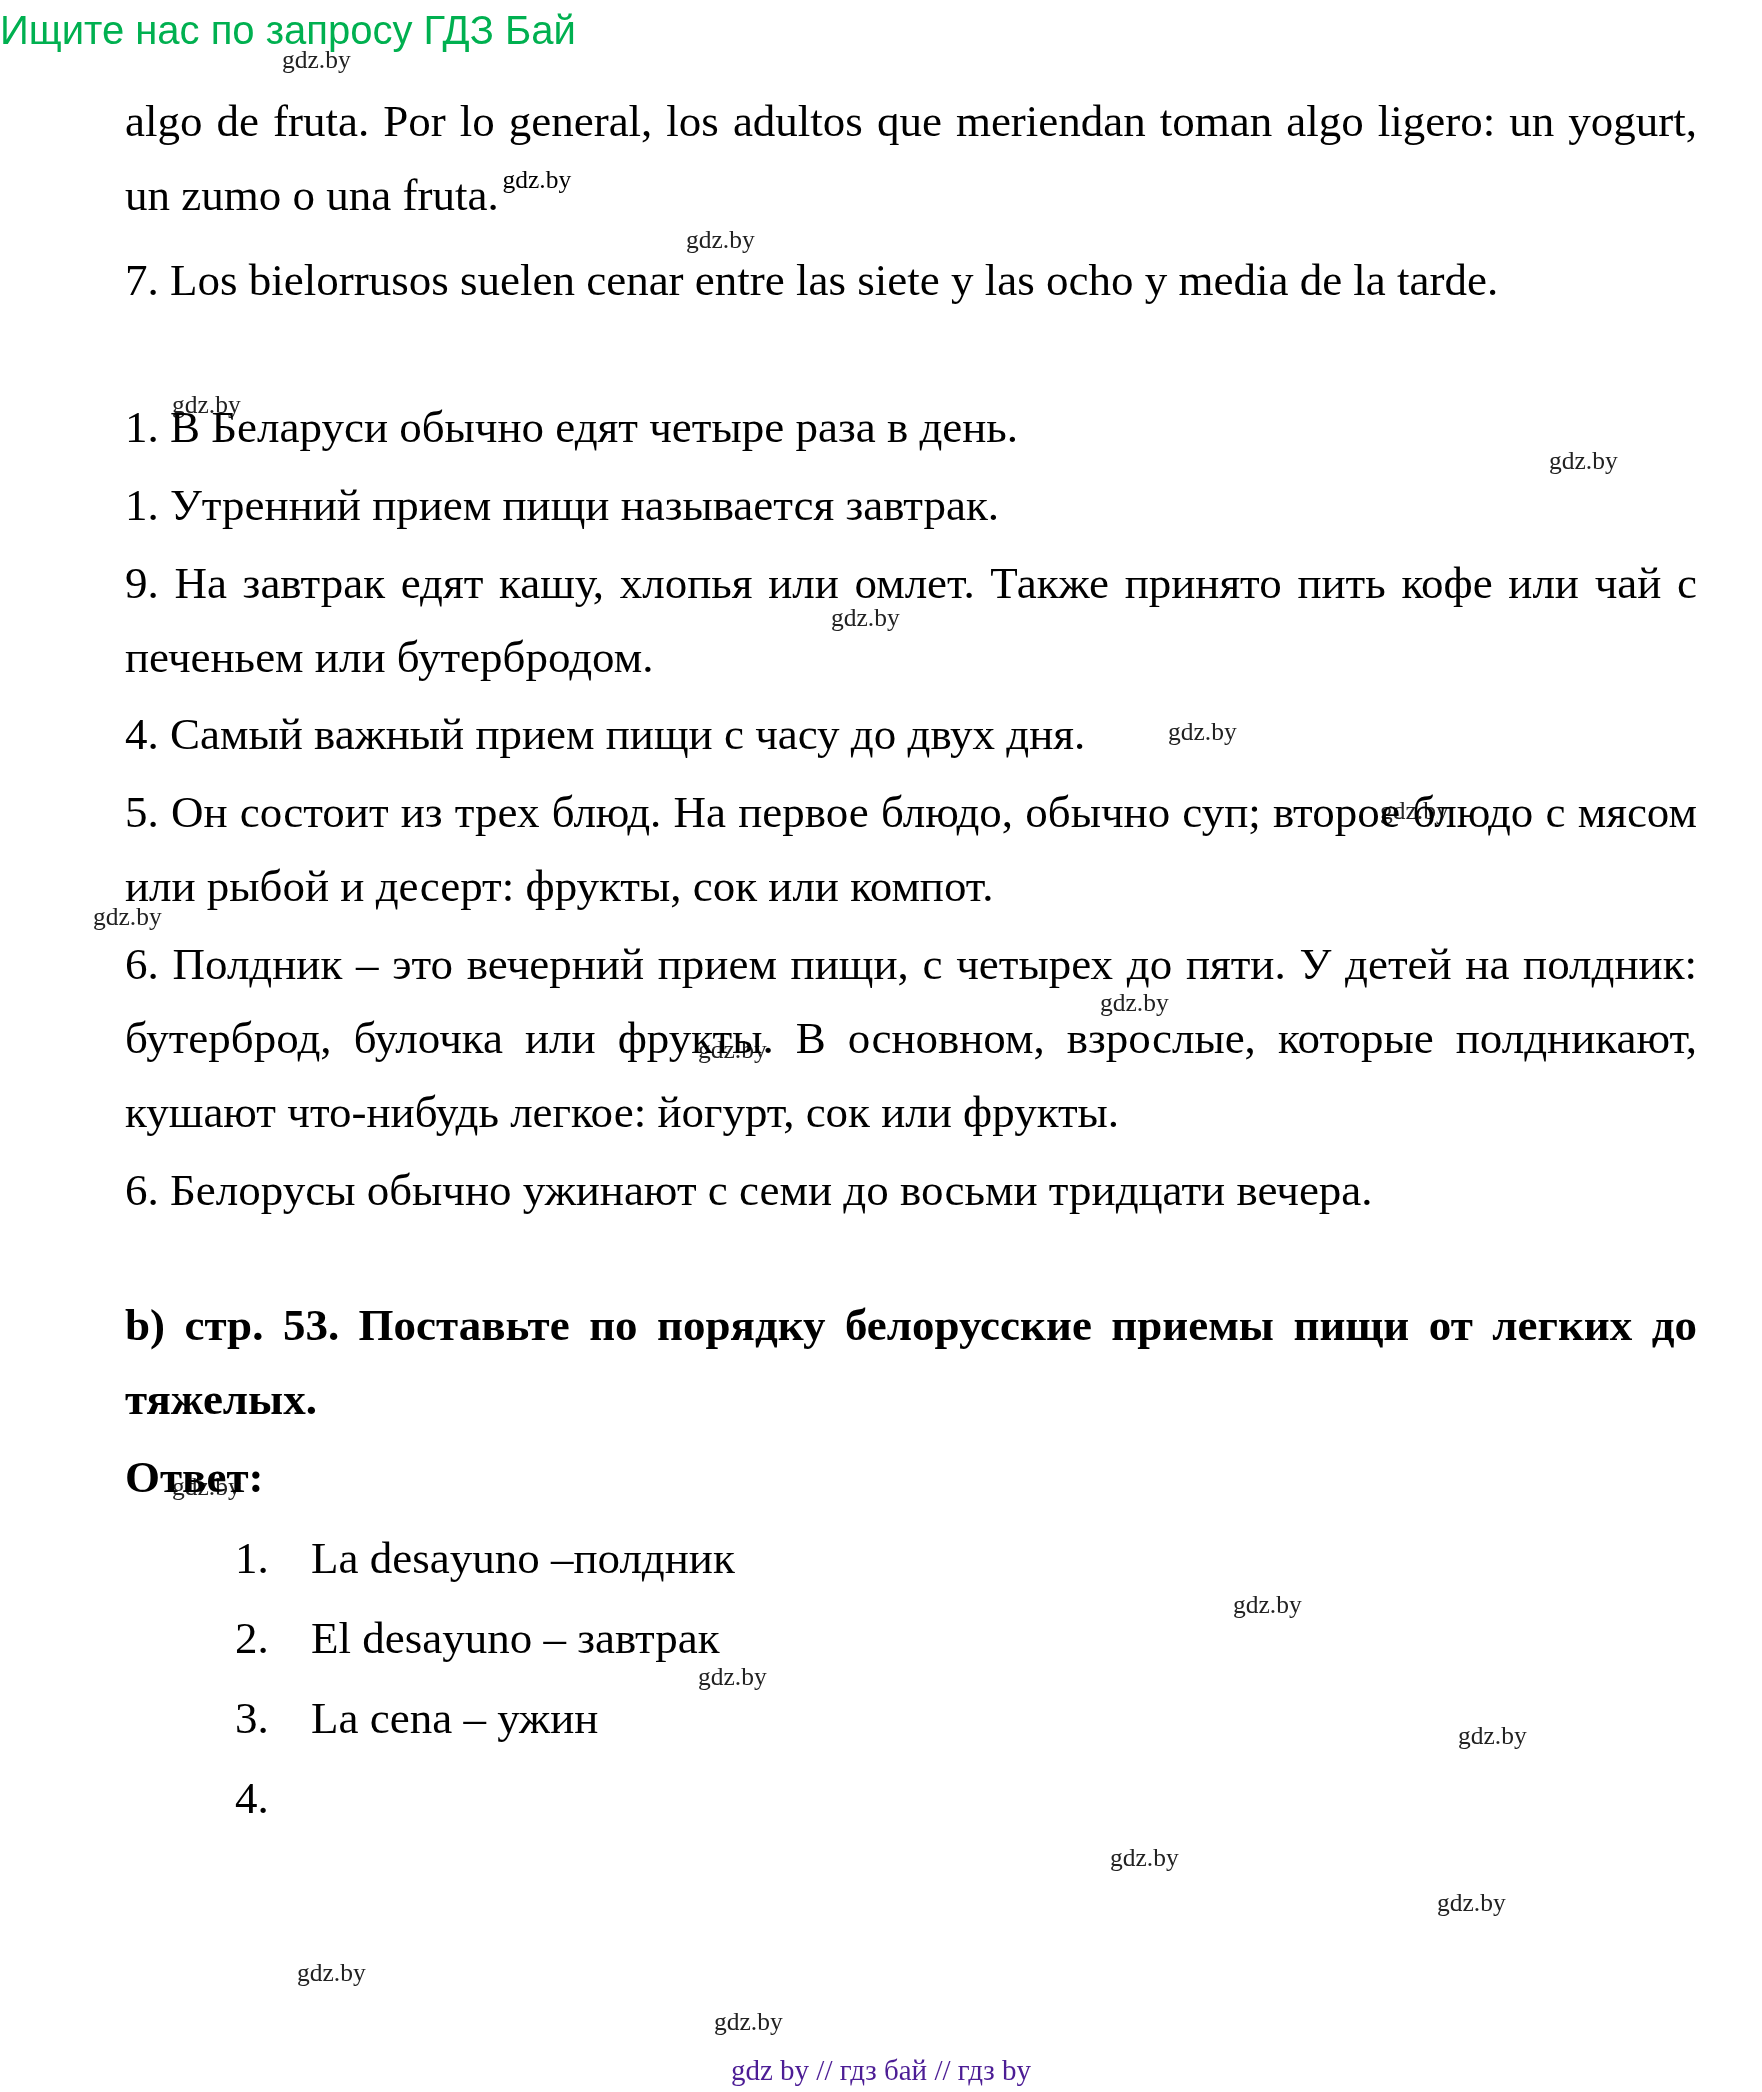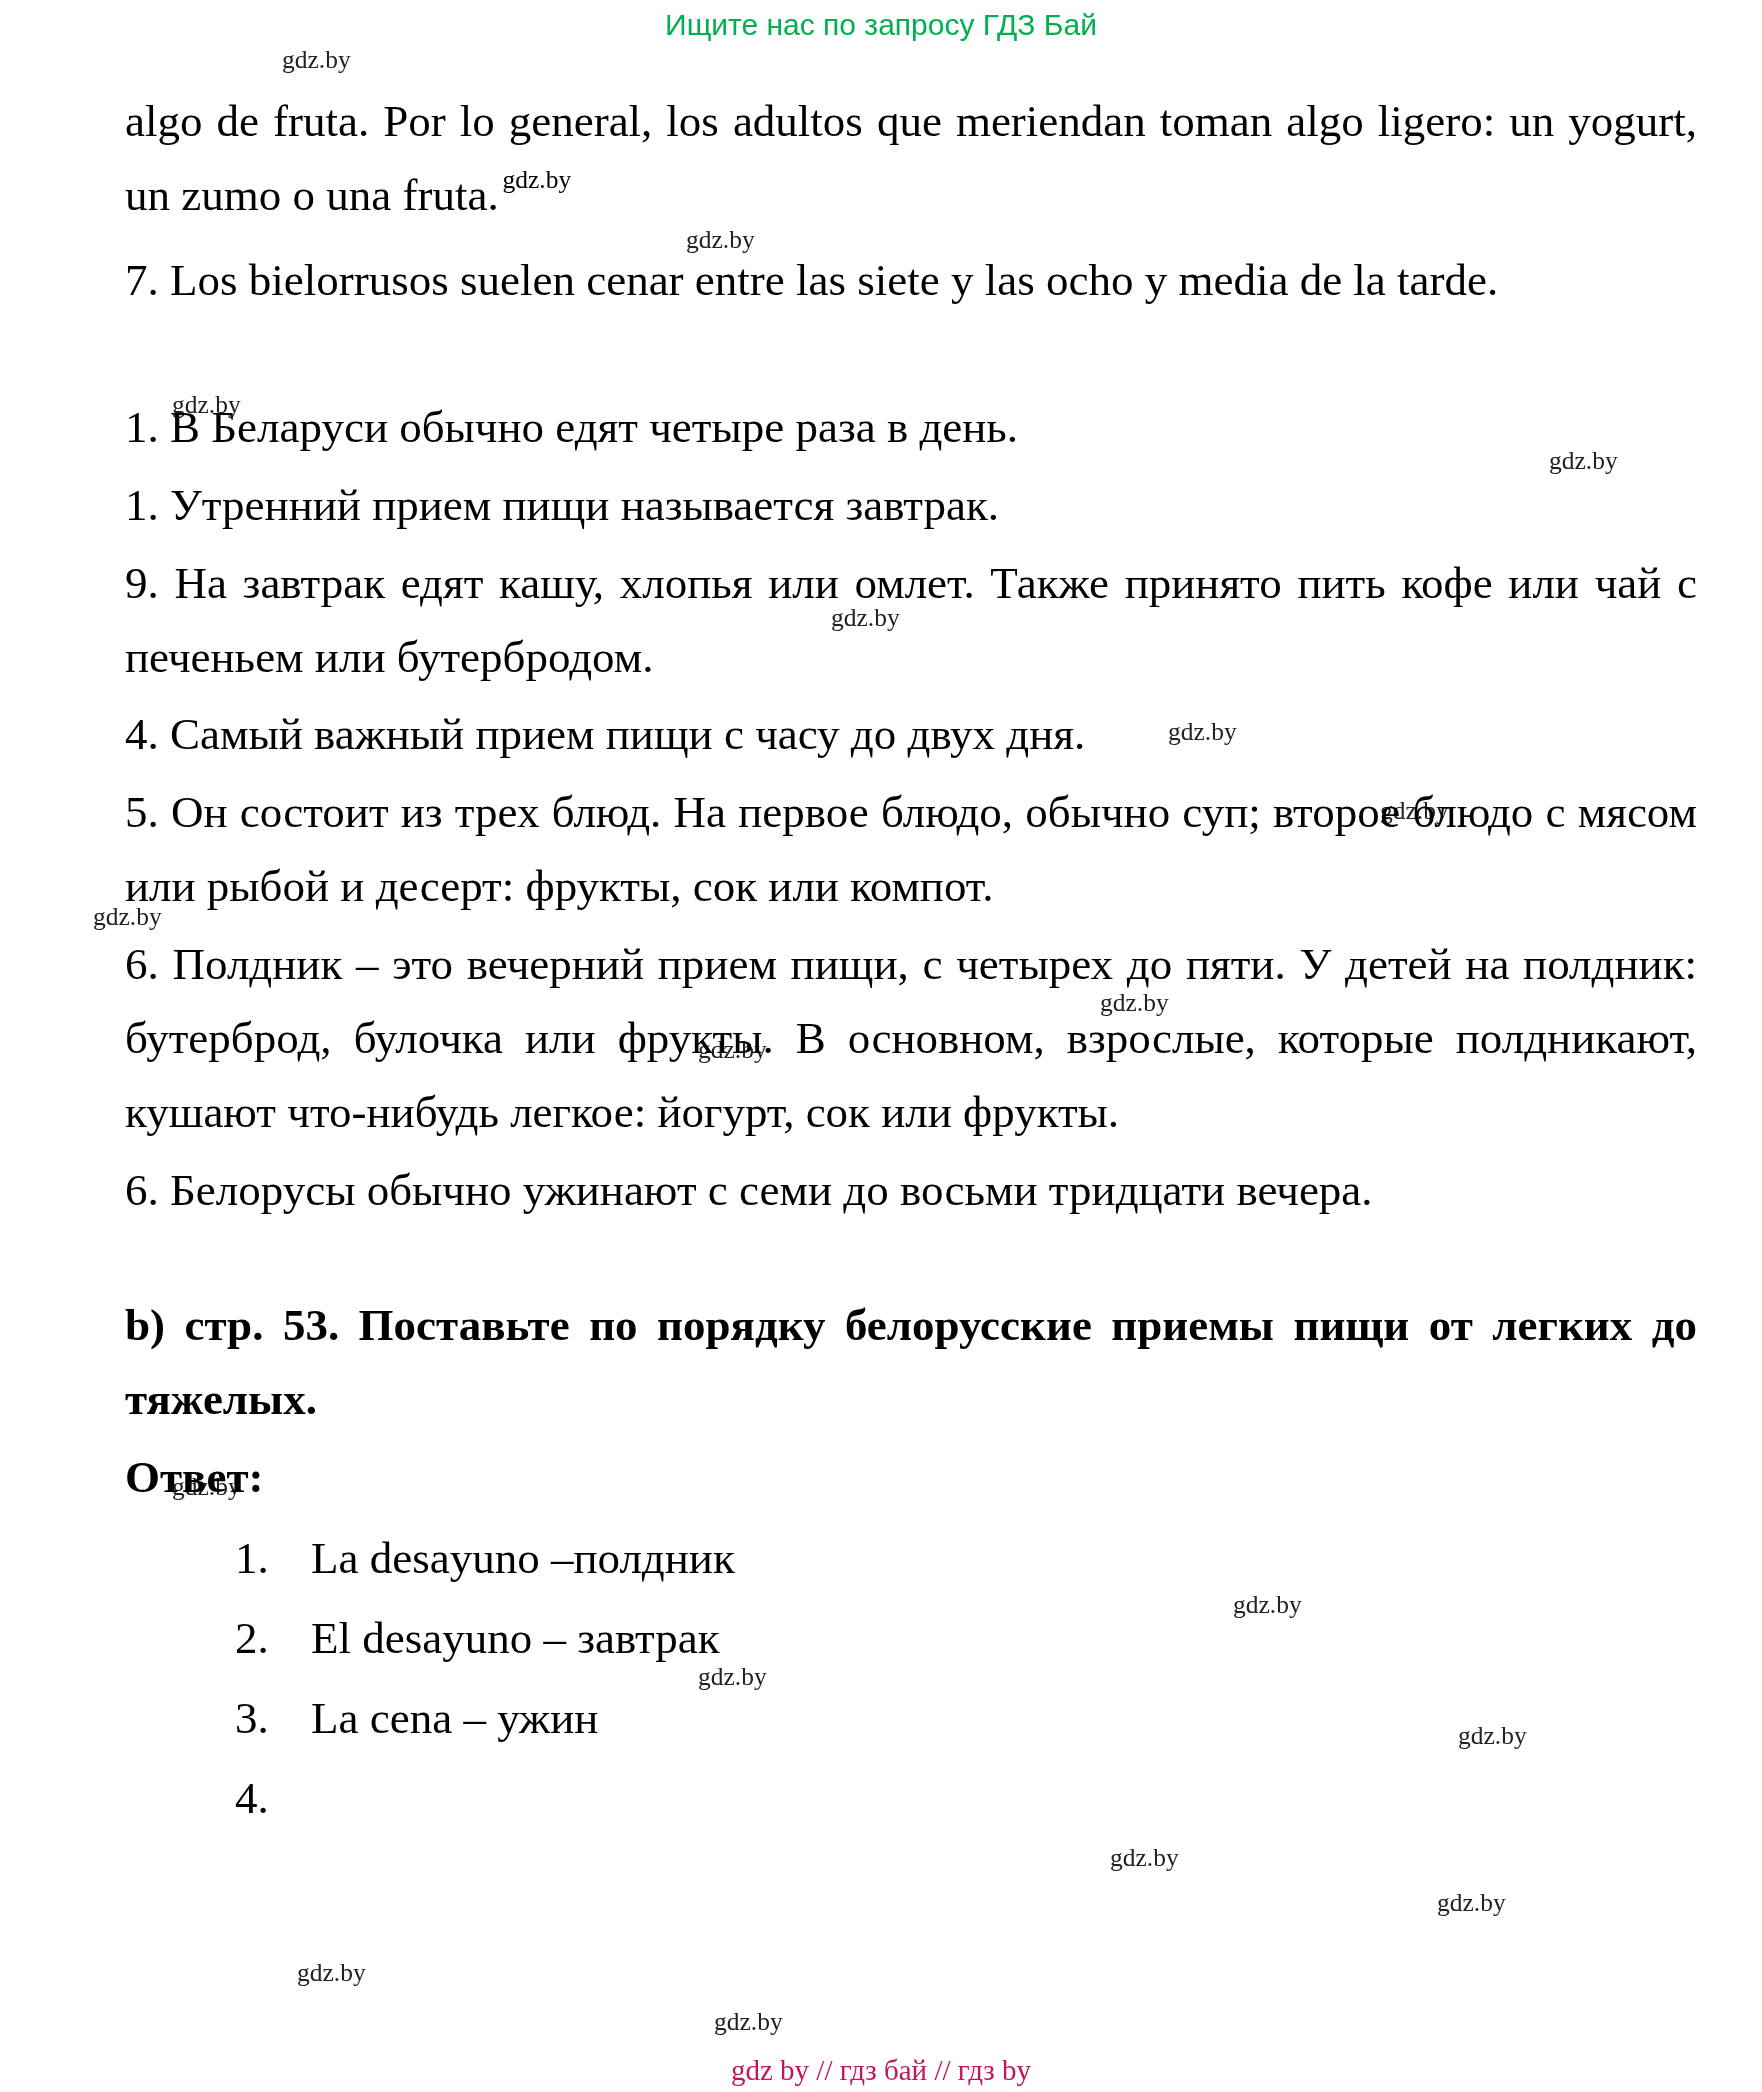--- a/index.html
+++ b/index.html
@@ -7,23 +7,23 @@
     position:relative;
     width:1762px;height:2093px;
     margin:0 auto;
     background:#ffffff;
     font-family:"Liberation Serif", serif;
     color:#000;
     overflow:hidden;
   }
   .banner{
     position:absolute;top:7.8px;left:0;width:100%;
-    text-align:center;
+    text-align:left;
     font-family:"Liberation Sans", sans-serif;
-    font-size:30px;
+    font-size:40px;
     color:#00b050;
   }
   .wm{
     position:absolute;
     font-family:"Liberation Serif", serif;
     font-size:25.5px;
     color:#222;
     white-space:nowrap;
   }
   .content{
@@ -56,21 +56,21 @@
   }
   .ans-num{
     width:76px;
     flex:0 0 76px;
   }
   .footer{
     position:absolute;
     bottom:5.9px;left:0;width:100%;
     text-align:center;
     font-size:29px;
-    color:#be185d;
+    color:#4c1d95;
   }
 </style>
 </head>
 <body>
 
 <div class="page">
 
   <div class="banner">Ищите нас по запросу ГДЗ Бай</div>
 
   <span class="wm" style="top:45px;left:282px">gdz.by</span>

